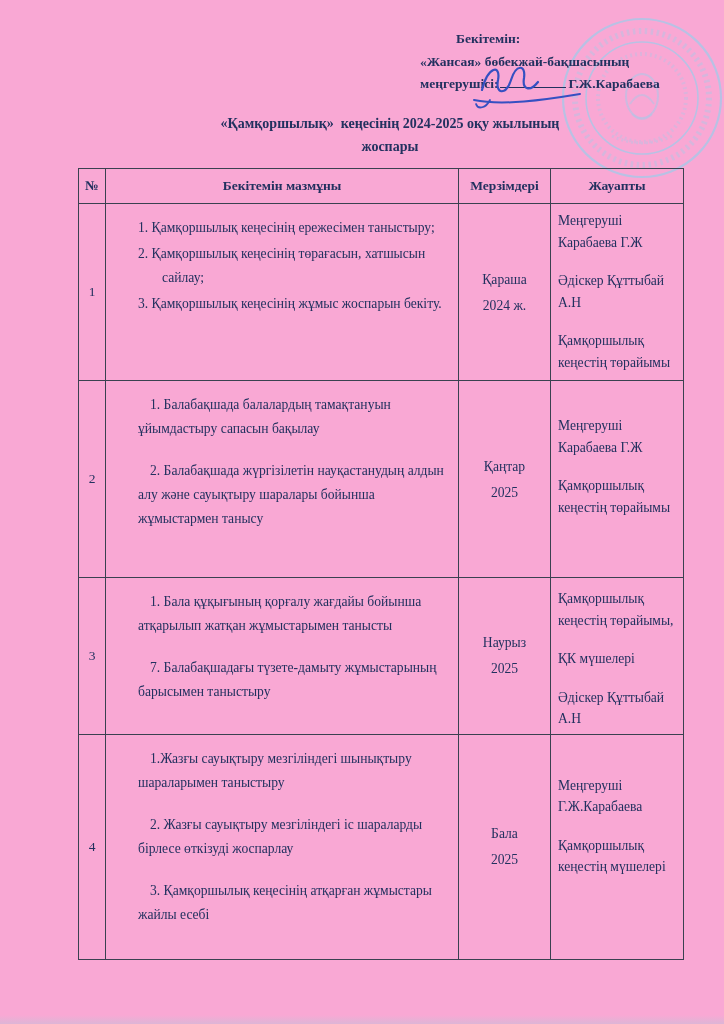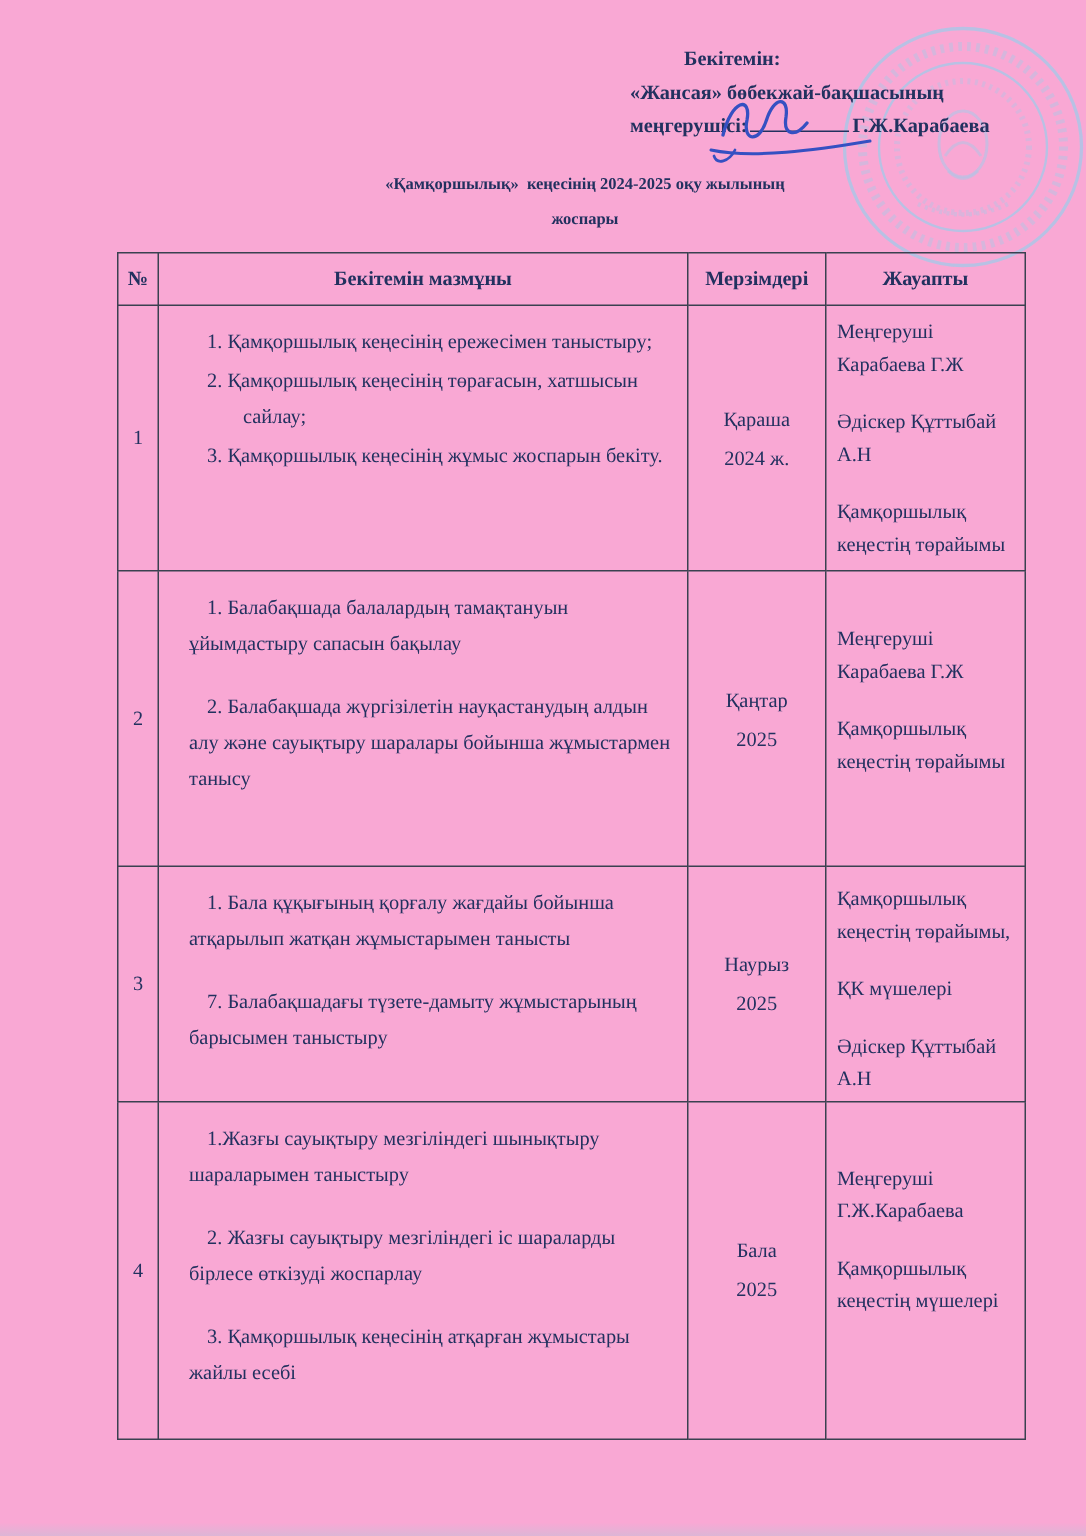--- a/index.html
+++ b/index.html
@@ -28,21 +28,21 @@
     font-weight:bold;font-size:13.5px;line-height:22.5px;
   }
   .approval .line1{padding-left:36px;}
   .approval .sig-line{
     display:inline-block;width:66px;height:12px;
     border-bottom:1.4px solid var(--ink);margin:0 2px;
   }
   
   .doc-title{
     position:absolute;left:0;top:112px;width:724px;z-index:2;
-    text-align:center;font-weight:bold;font-size:11px;line-height:23px;
+    text-align:center;font-weight:bold;font-size:14px;line-height:23px;
   }
   .doc-title .t1{padding-left:56px;white-space:pre-wrap;}
   .doc-title .t2{padding-left:56px;}
   
   .plan-table{
     position:absolute;left:78px;top:168px;z-index:2;
     width:605px;border-collapse:collapse;table-layout:fixed;
     font-size:13.6px;
   }
   .plan-table col.c-num{width:27px;}
@@ -52,21 +52,21 @@
   .plan-table th,.plan-table td{
     border:1.5px solid var(--table_border);
   }
   .plan-table thead tr{height:35px;}
   .plan-table th{
     font-weight:bold;text-align:center;vertical-align:middle;
     font-size:13.5px;padding:2px;
   }
   .cell-num{text-align:center;vertical-align:middle;font-size:13.5px;}
   .cell-content{vertical-align:top;padding:12px 8px 4px 16px;line-height:24px;}
-  .task-item{margin:0 0 18px 0;padding-left:4px;text-indent:12px;}
+  .task-item{margin:0 0 18px 12px;padding-left:4px;text-indent:12px;}
   .task-item:last-child{margin-bottom:0;}
   .row-0 .task-item{margin:0 0 2px 0;padding-left:40px;text-indent:-24px;}
   .cell-term{text-align:center;vertical-align:middle;padding:2px;}
   .term-line{margin:7px 0;line-height:19px;}
   .cell-resp{vertical-align:top;padding:6px 4px 4px 7px;line-height:21.5px;}
   .responsible-item{margin:0 0 17px 0;}
   .responsible-item:last-child{margin-bottom:0;}
   .row-0 td{height:160px;}
   .row-1 td{height:158px;}
   .row-2 td{height:138px;}

